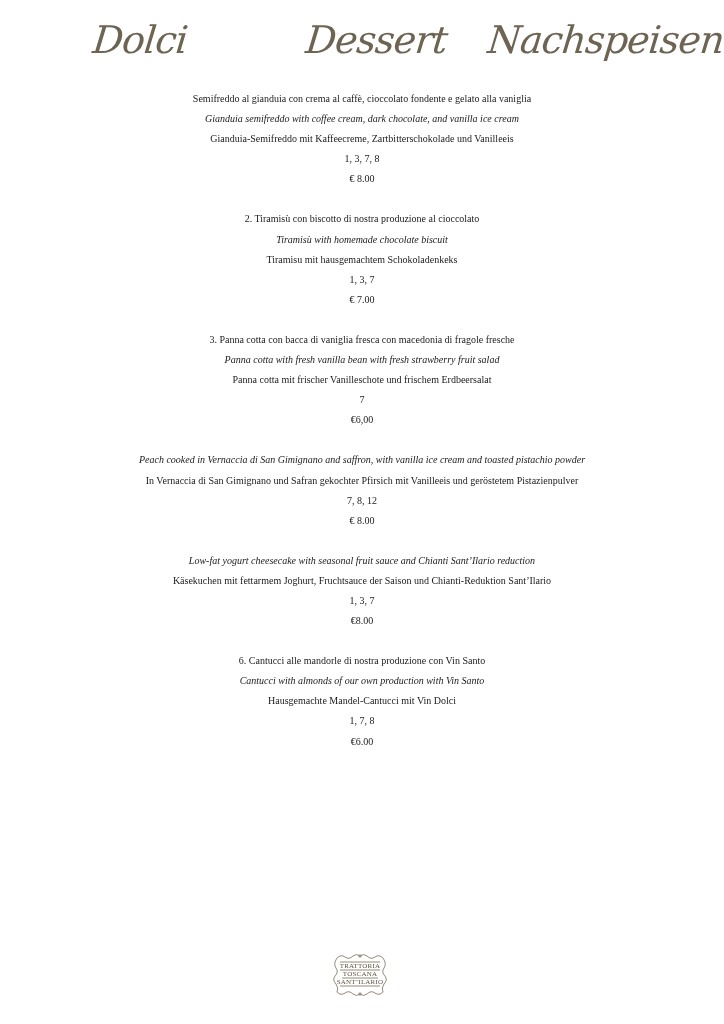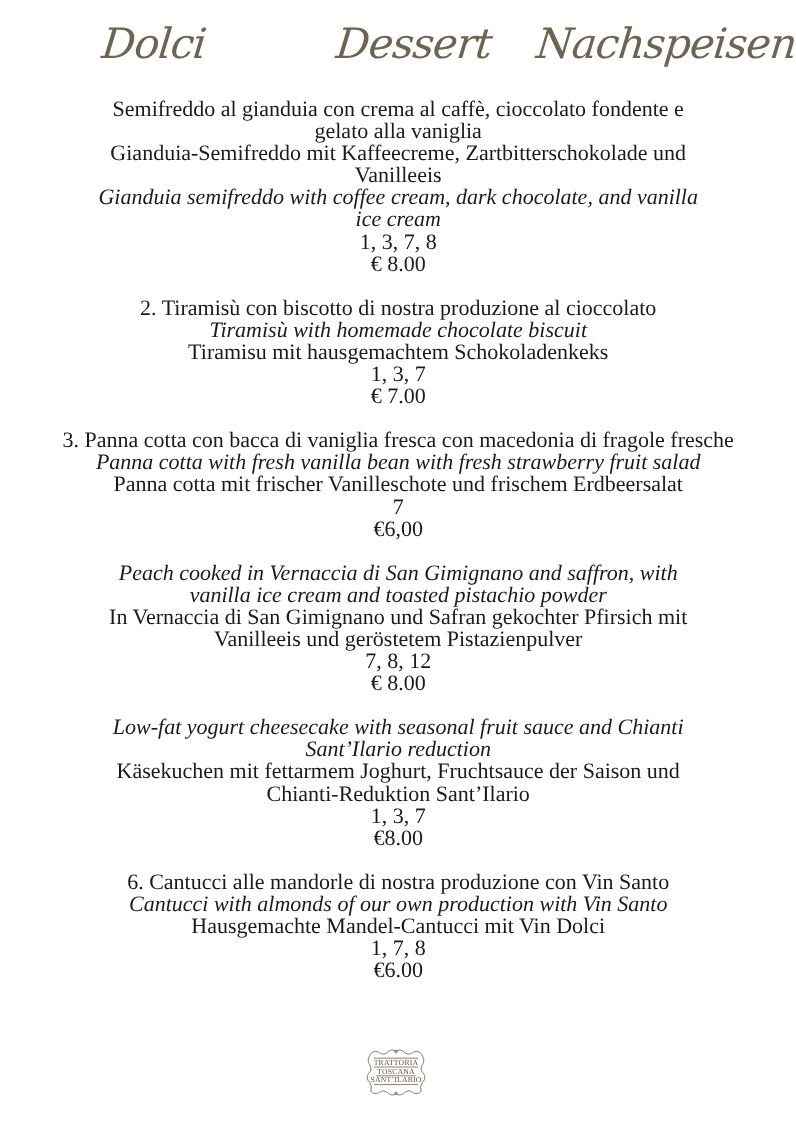--- a/index.html
+++ b/index.html
@@ -37,21 +37,21 @@
   .title-1 { left: 93px; }
   .title-2 { left: 306px; }
   .title-3 { left: 488px; }
 
   .menu {
     position: absolute;
     top: 89px;
     left: 0;
     width: 724px;
     text-align: center;
-    font-size: 20px;
+    font-size: 10px;
     line-height: 20.1px;
   }
   .item {
     margin: 0 auto 20px auto;
     width: 540px;
   }
   .item .it { font-style: normal; }
   .item .en { font-style: italic; }
   .item .de { font-style: normal; }
   .line { display: block; }
@@ -82,22 +82,22 @@
 <div class="header">
   <div class="title-word title-1">Dolci</div>
   <div class="title-word title-2">Dessert</div>
   <div class="title-word title-3">Nachspeisen</div>
 </div>
 
 <div class="menu">
 
   <div class="item" style="width:560px;">
     <span class="line it">Semifreddo al gianduia con crema al caffè, cioccolato fondente e gelato alla vaniglia</span>
+    <span class="line en">Gianduia semifreddo with coffee cream, dark chocolate, and vanilla ice cream</span>
     <span class="line de">Gianduia-Semifreddo mit Kaffeecreme, Zartbitterschokolade und Vanilleeis</span>
-    <span class="line en">Gianduia semifreddo with coffee cream, dark chocolate, and vanilla ice cream</span>
     <span class="line">1, 3, 7, 8</span>
     <span class="line">€ 8.00</span>
   </div>
 
   <div class="item" style="width:600px;">
     <span class="line it">2. Tiramisù con biscotto di nostra produzione al cioccolato</span>
     <span class="line en">Tiramisù with homemade chocolate biscuit</span>
     <span class="line de">Tiramisu mit hausgemachtem Schokoladenkeks</span>
     <span class="line">1, 3, 7</span>
     <span class="line">€ 7.00</span>

